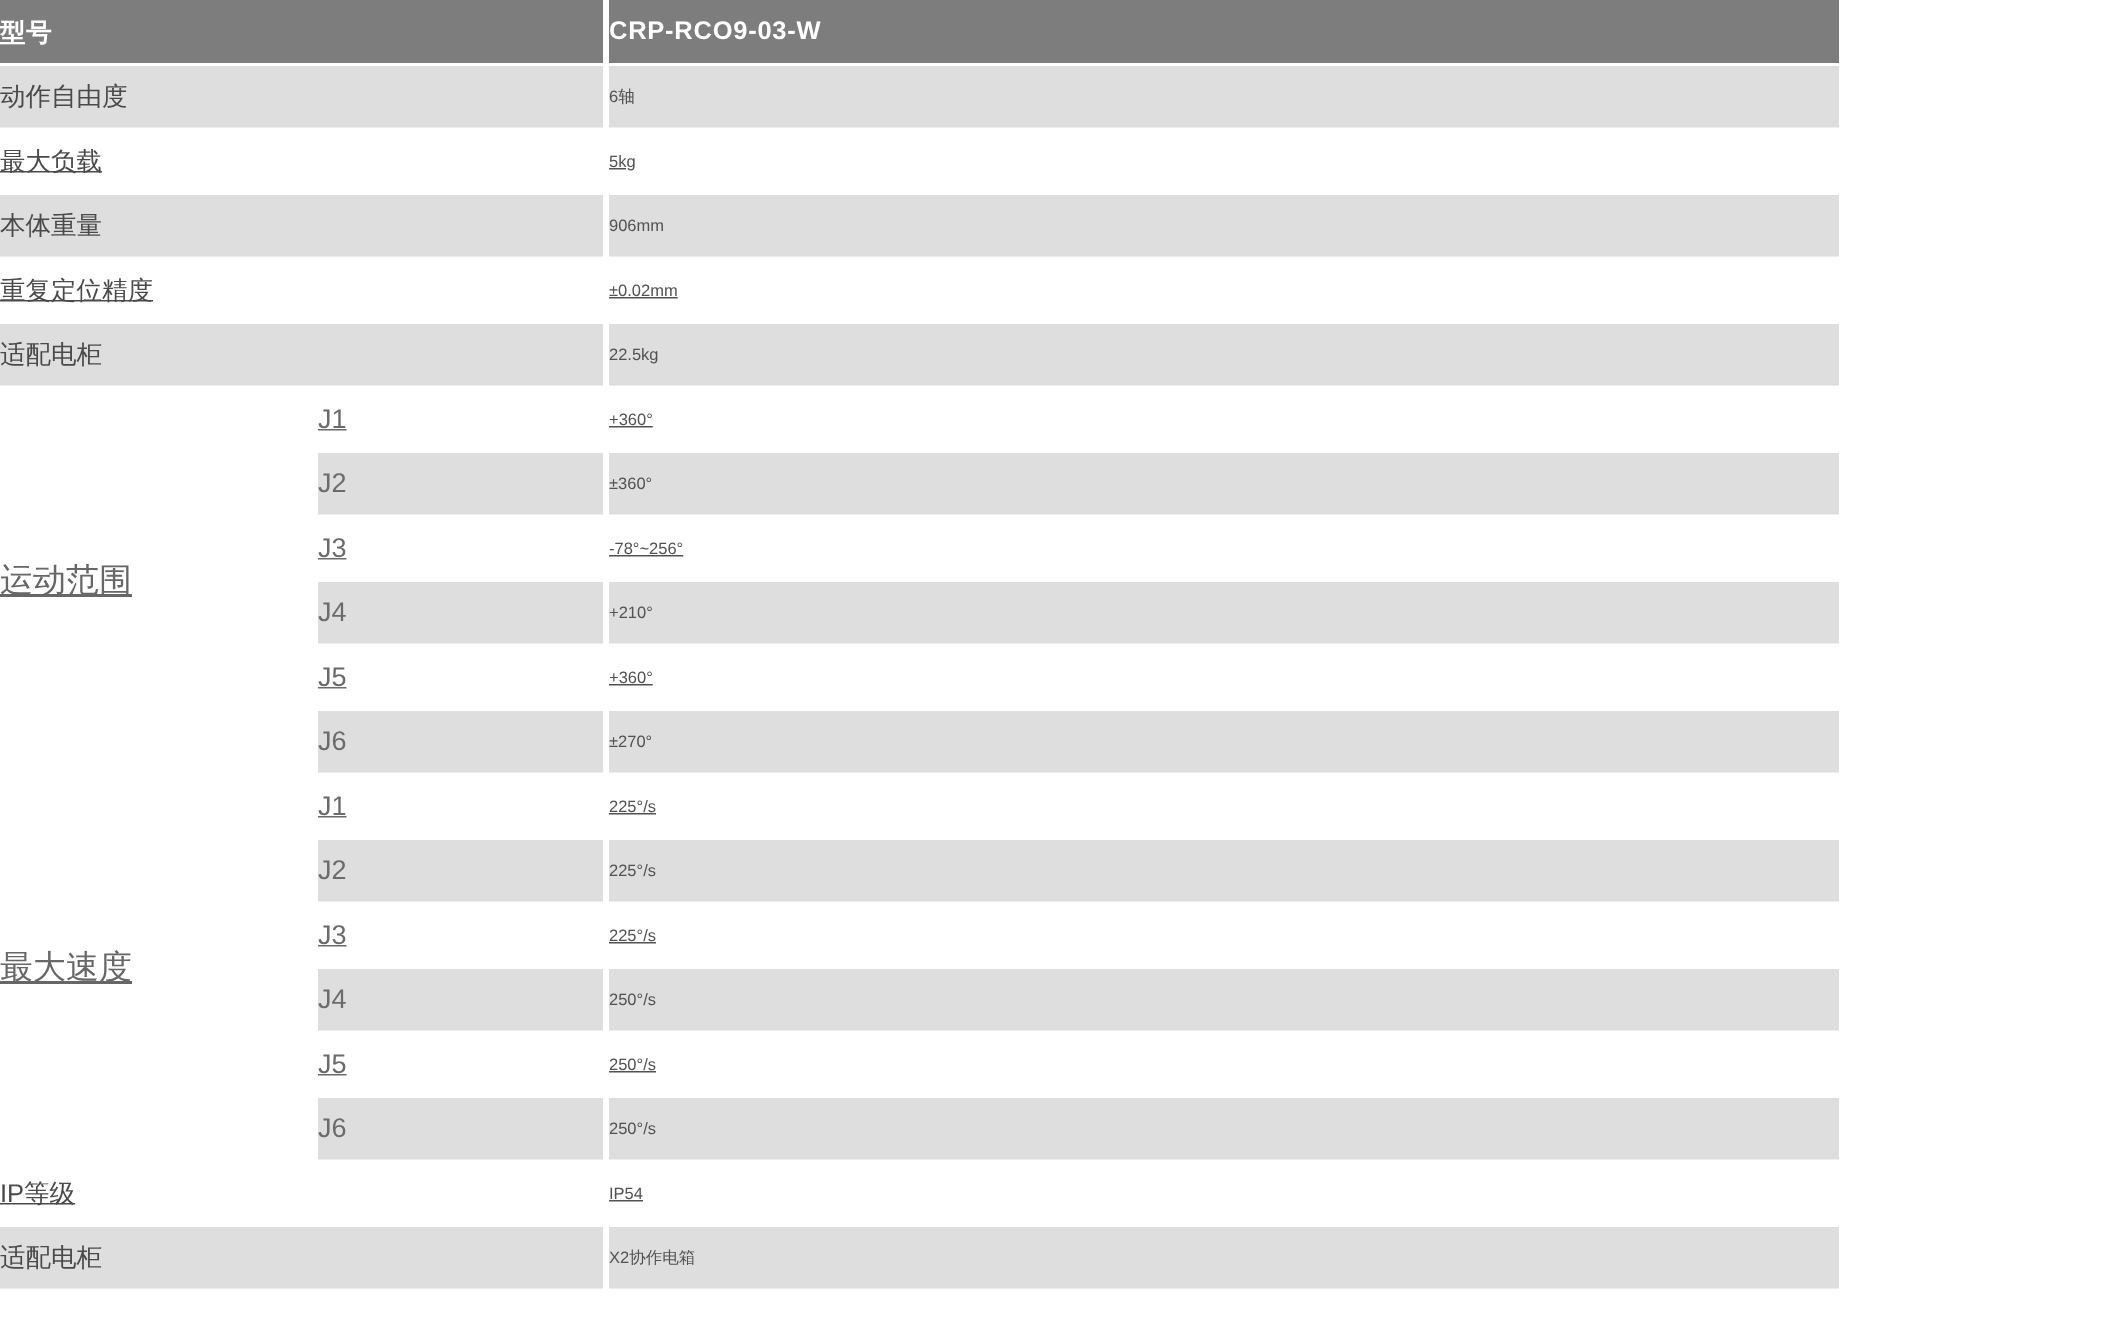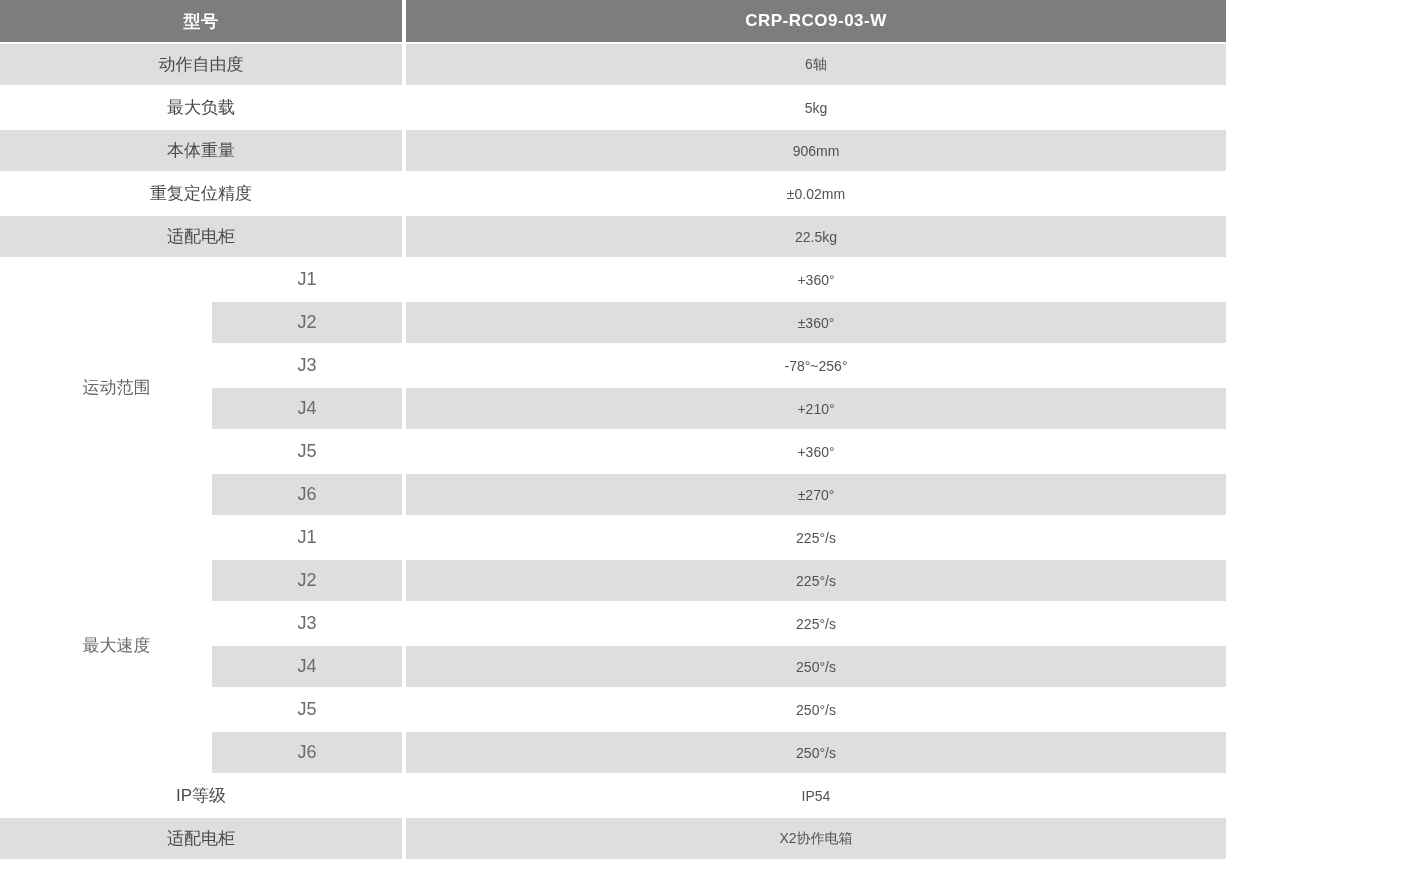--- a/index.html
+++ b/index.html
@@ -27,54 +27,52 @@
   table.spec {
     border-collapse: separate;
     border-spacing: 4px 2px;
     table-layout: fixed;
     margin: -2px 0 0 -4px;
   }
   col.c-group { width: 208px; }
   col.c-joint { width: 190px; }
   col.c-value { width: 820px; }
   td {
-    text-align: center;
     vertical-align: middle;
     padding: 0;
     overflow: hidden;
     white-space: nowrap;
   }
   tr.hdr td {
     height: 42px;
     background: var(--header-bg);
     color: var(--header-text);
     font-size: 17px;
     font-weight: bold;
     letter-spacing: 0.5px;
   }
   tr.body td { height: 41px; margin-left: 20px; }
   tr.r-gray td  { background: var(--row-gray); }
-  tr.r-white td { background: var(--row-white); }
+  tr.r-white td { background: var(--row-white); text-decoration: underline; }
   td.lbl {
     font-size: 17px;
     color: var(--label-text);
     font-weight: 500;
   }
   td.val {
-    font-size: 14px;
+    font-size: 11px;
     color: var(--value-text);
   }
   td.joint {
     font-size: 18px;
     color: var(--joint-text);
   }
   td.group {
-    font-size: 17px;
+    font-size: 22px;
     color: var(--group-text);
-    padding-left: 25px;
   }
   td.group-dark  { background: var(--group-range-bg); }
   td.group-light { background: var(--group-speed-bg); }
   td.lbl-darker  { background: var(--bottom-label-bg); }
 </style>
 </head>
 <body>
 
 <table class="spec">
   <colgroup>

